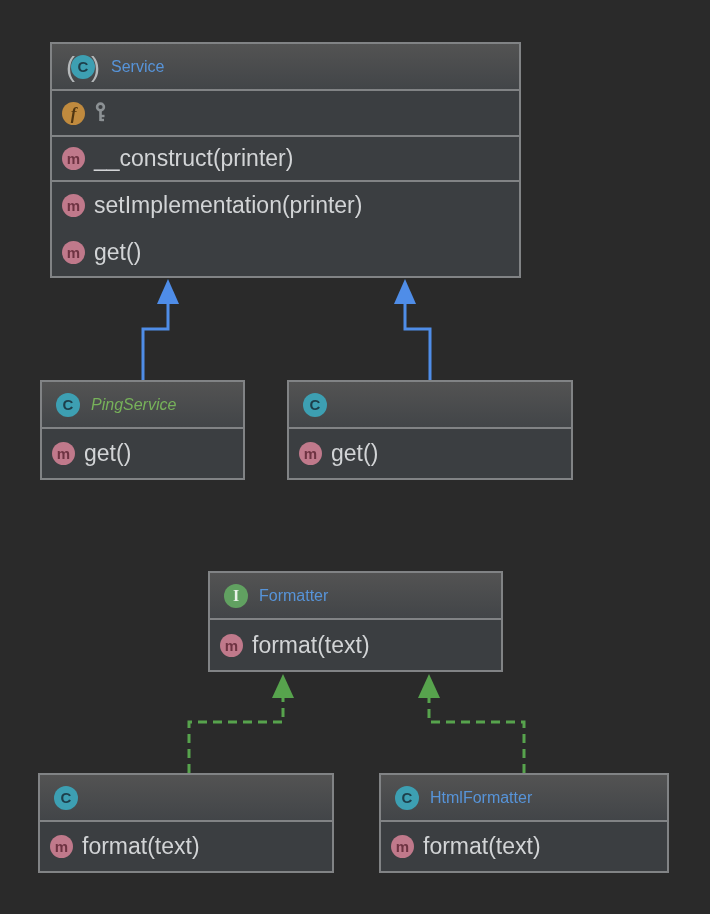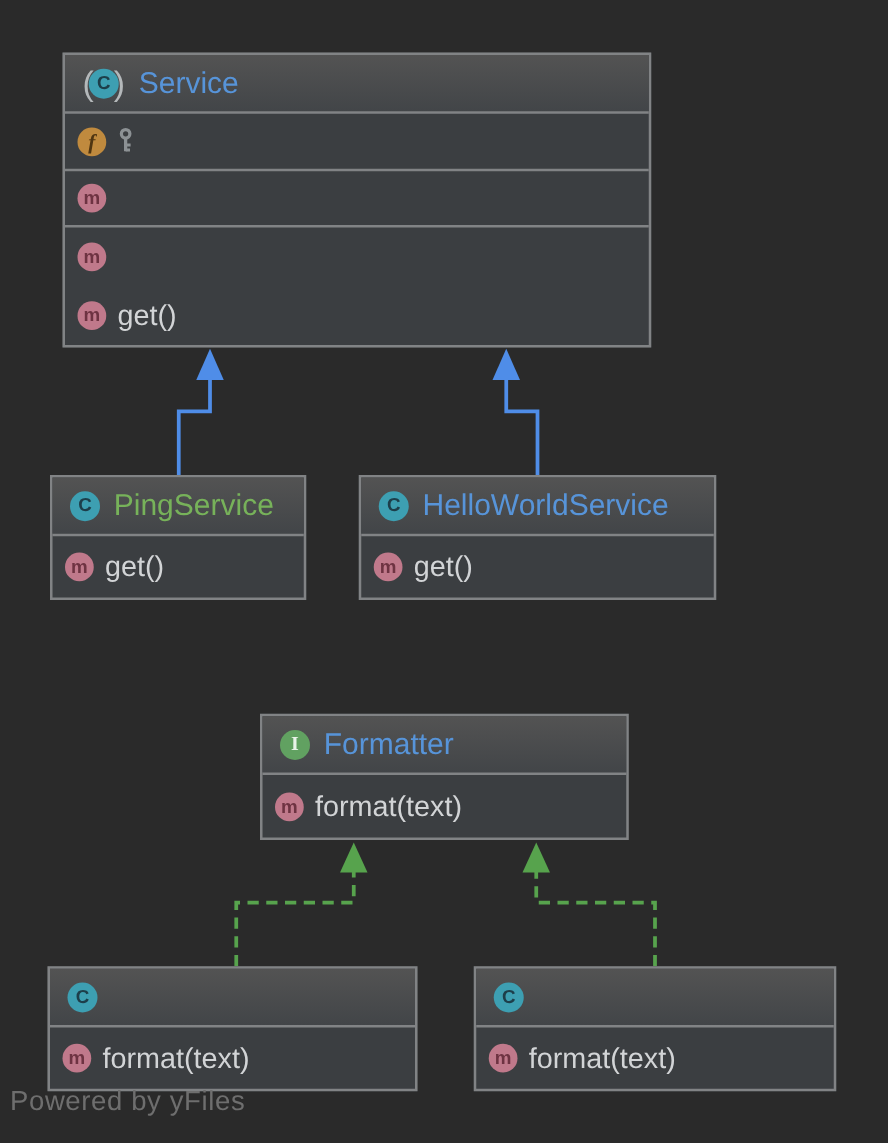--- a/index.html
+++ b/index.html
@@ -48,23 +48,23 @@
   .compartment{display:flex;flex-direction:column;}
   .compartment + .compartment{border-top:2px solid var(--node-border);}
   .compartment.fill{flex:1;}
   .member-row{
     display:flex;align-items:center;gap:9px;
     padding:0 8px 0 10px;
     color:var(--member-text);
     font-size:23px;
     flex:1;
   }
-  .title{font-size:24px;margin-left:11px;white-space:nowrap;}
+  .title{font-size:16px;margin-left:11px;white-space:nowrap;}
   .t-blue{color:var(--class-name-blue);}
-  .t-green{color:var(--class-name-green);}
+  .t-green{color:var(--class-name-green);font-style:italic;}
   .icon-circle{
     width:24px;height:24px;border-radius:50%;
     display:flex;align-items:center;justify-content:center;
     font-size:15px;font-weight:bold;flex:0 0 auto;line-height:1;
   }
   .row-icon{width:23px;height:23px;font-size:15px;}
   .icon-class{background:var(--class-icon-bg);color:#1d3e4a;}
   .icon-interface{background:var(--interface-icon-bg);color:#e9f3e9;font-family:"Liberation Serif",serif;font-size:16px;}
   .icon-field{background:var(--field-icon-bg);color:#4f3511;font-family:"Liberation Serif",serif;font-style:italic;font-size:17px;}
   .icon-method{background:var(--method-icon-bg);color:#6e3342;font-weight:bold;}
@@ -122,25 +122,27 @@
           <circle cx="7.5" cy="5" r="3.4" fill="none" stroke="#8c9194" stroke-width="2.6"></circle>
           <line x1="7.5" y1="8.4" x2="7.5" y2="19" stroke="#8c9194" stroke-width="2.6"></line>
           <line x1="7.5" y1="14" x2="11.5" y2="14" stroke="#8c9194" stroke-width="2.4"></line>
           <line x1="7.5" y1="18" x2="11" y2="18" stroke="#8c9194" stroke-width="2.4"></line>
         </svg>
       </div>
     </div>
     <div class="compartment" style="flex:0 0 45px;">
       <div class="member-row">
         <span class="icon-circle row-icon icon-method">m</span>
-      </div>
-    </div>
-    <div class="compartment fill">
-      <div class="member-row">
-        <span class="icon-circle row-icon icon-method">m</span>
+        <span>__construct(printer)</span>
+      </div>
+    </div>
+    <div class="compartment fill">
+      <div class="member-row">
+        <span class="icon-circle row-icon icon-method">m</span>
+        <span>setImplementation(printer)</span>
       </div>
       <div class="member-row">
         <span class="icon-circle row-icon icon-method">m</span>
         <span>get()</span>
       </div>
     </div>
   </div>
 
   <div class="node" style="left:40px;top:380px;width:205px;height:100px;">
     <div class="node-header">
@@ -151,21 +153,20 @@
       <div class="member-row">
         <span class="icon-circle row-icon icon-method">m</span>
         <span>get()</span>
       </div>
     </div>
   </div>
 
   <div class="node" style="left:287px;top:380px;width:286px;height:100px;">
     <div class="node-header">
       <span class="icon-circle icon-class">C</span>
-      <span class="title t-blue">HelloWorldService</span>
     </div>
     <div class="compartment fill">
       <div class="member-row">
         <span class="icon-circle row-icon icon-method">m</span>
         <span>get()</span>
       </div>
     </div>
   </div>
 
   <div class="node" style="left:208px;top:571px;width:295px;height:101px;">
@@ -189,24 +190,24 @@
       <div class="member-row">
         <span class="icon-circle row-icon icon-method">m</span>
         <span>format(text)</span>
       </div>
     </div>
   </div>
 
   <div class="node" style="left:379px;top:773px;width:290px;height:100px;">
     <div class="node-header">
       <span class="icon-circle icon-class">C</span>
+      <span class="title t-blue">HtmlFormatter</span>
     </div>
     <div class="compartment fill">
       <div class="member-row">
         <span class="icon-circle row-icon icon-method">m</span>
         <span>format(text)</span>
       </div>
     </div>
   </div>
 
-  <div class="watermark">Powered by yFiles</div>
 
 </div>
 
 </body></html>

